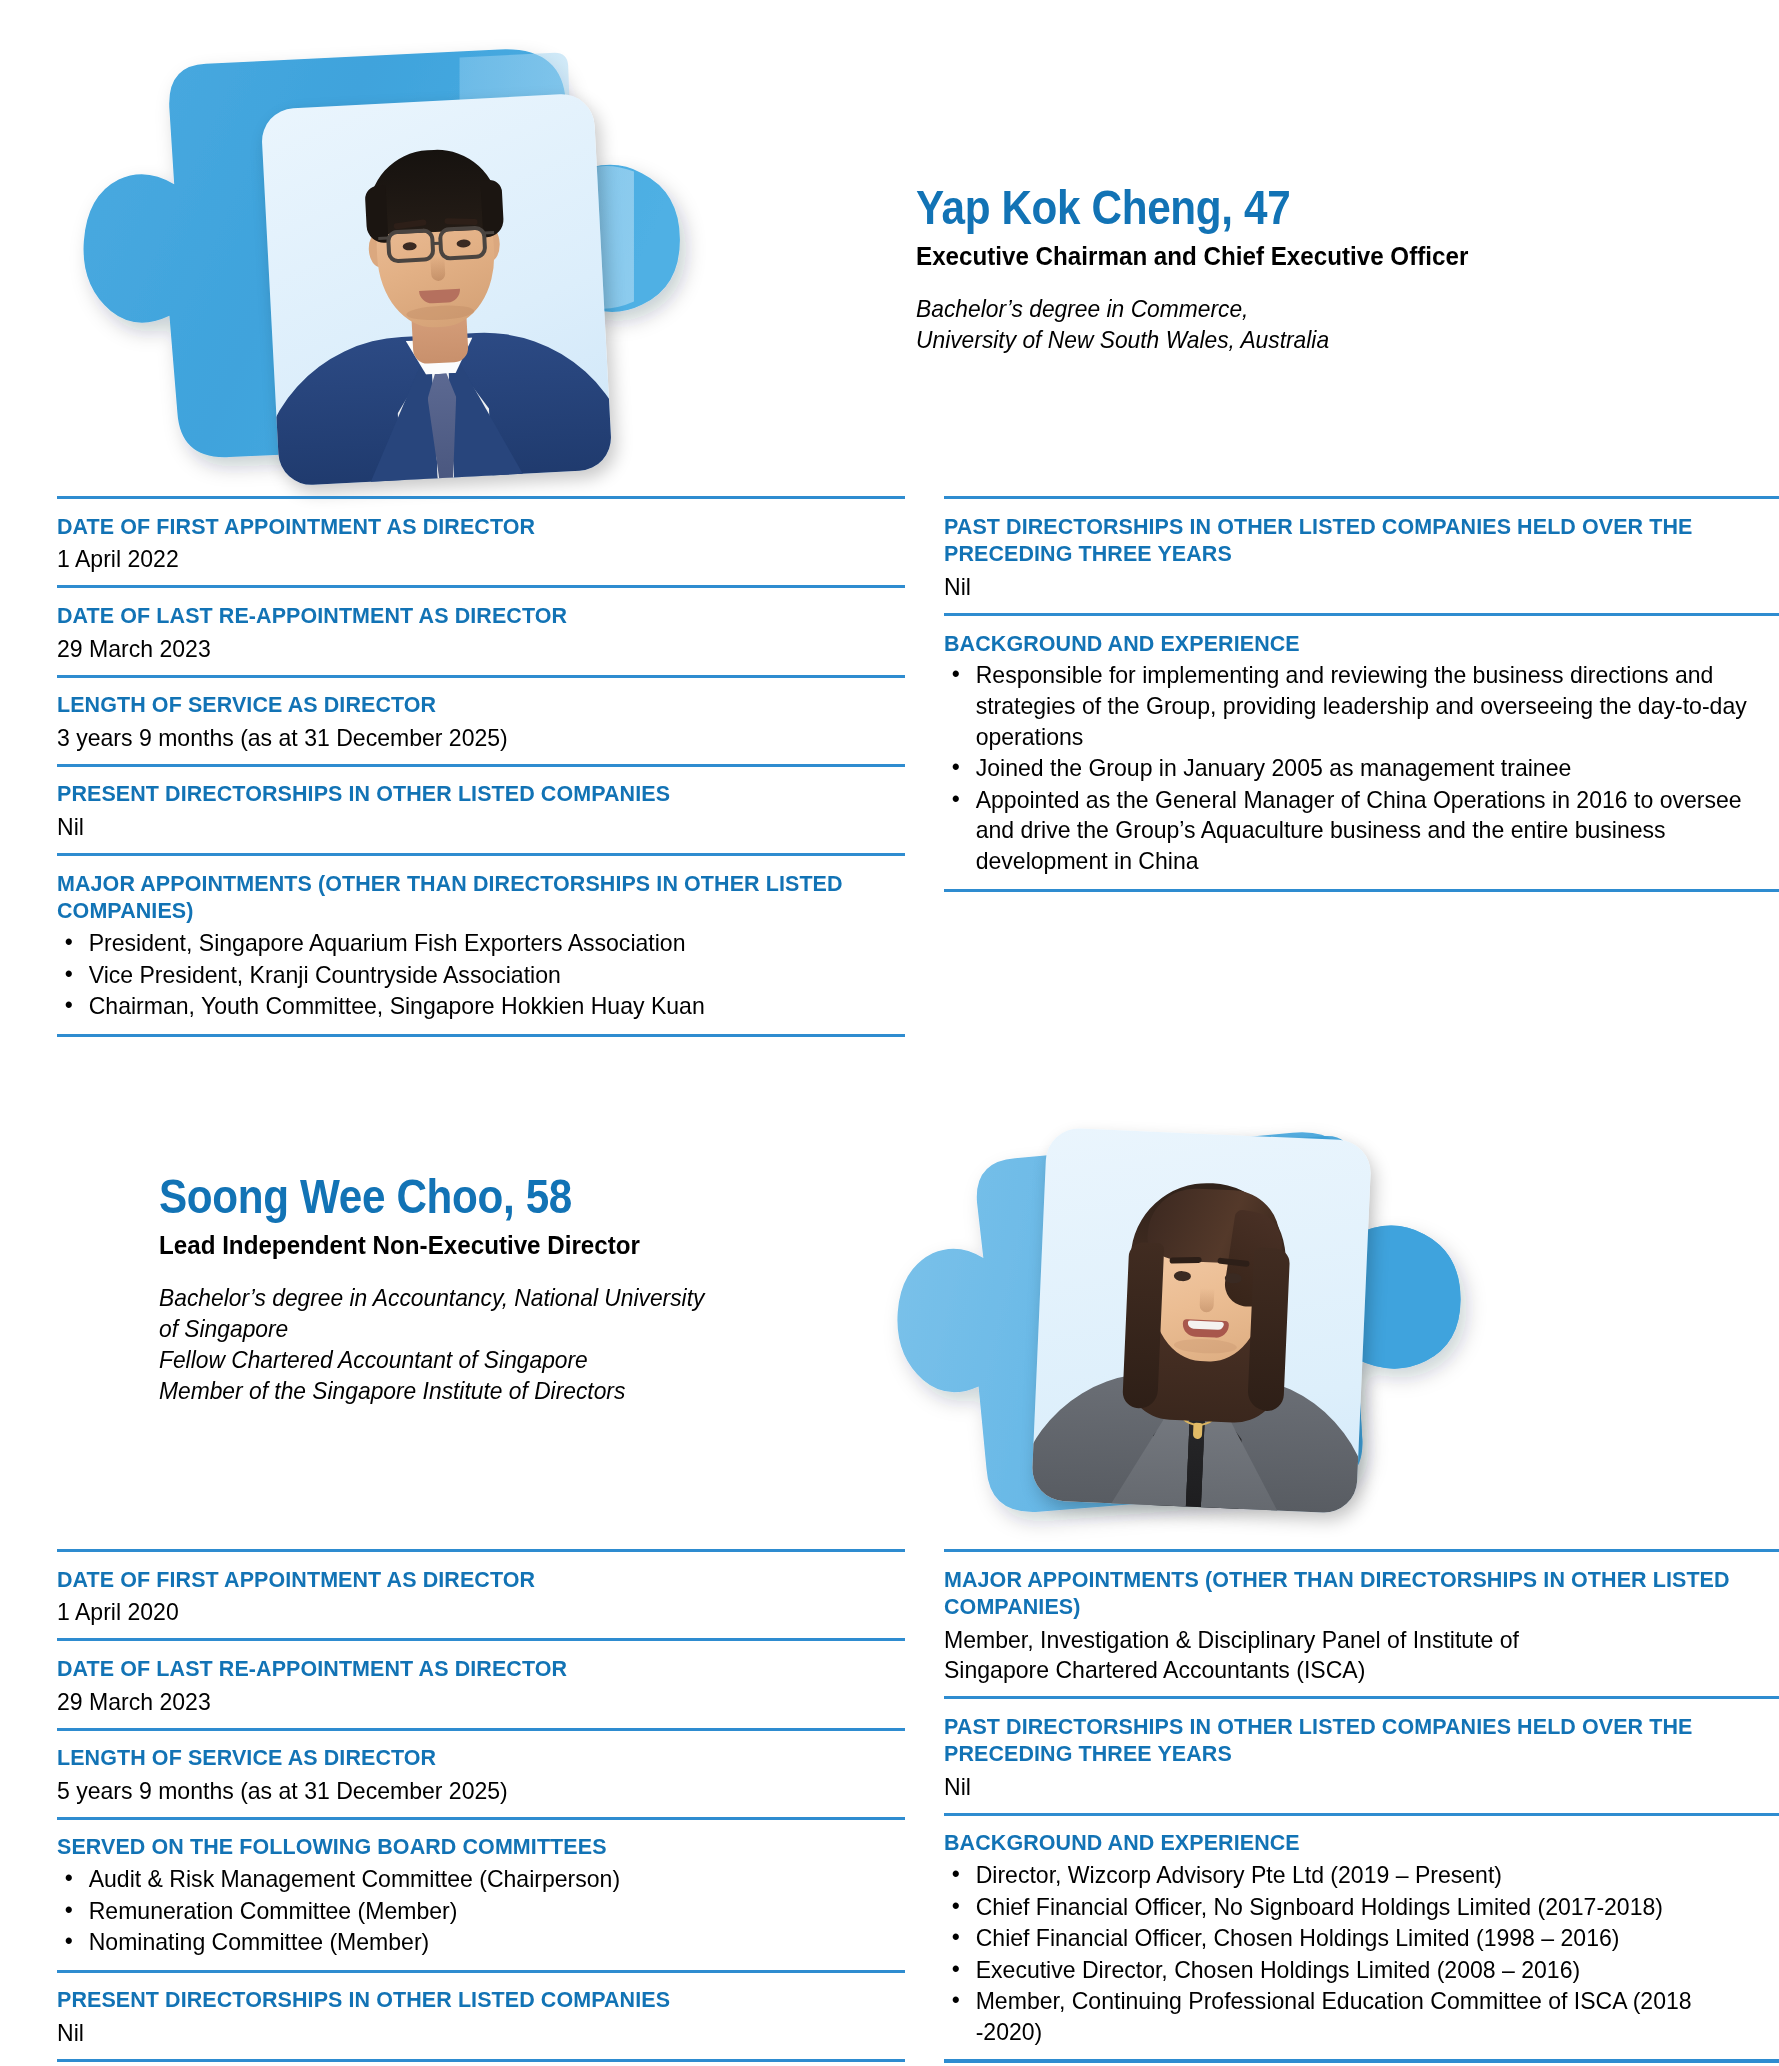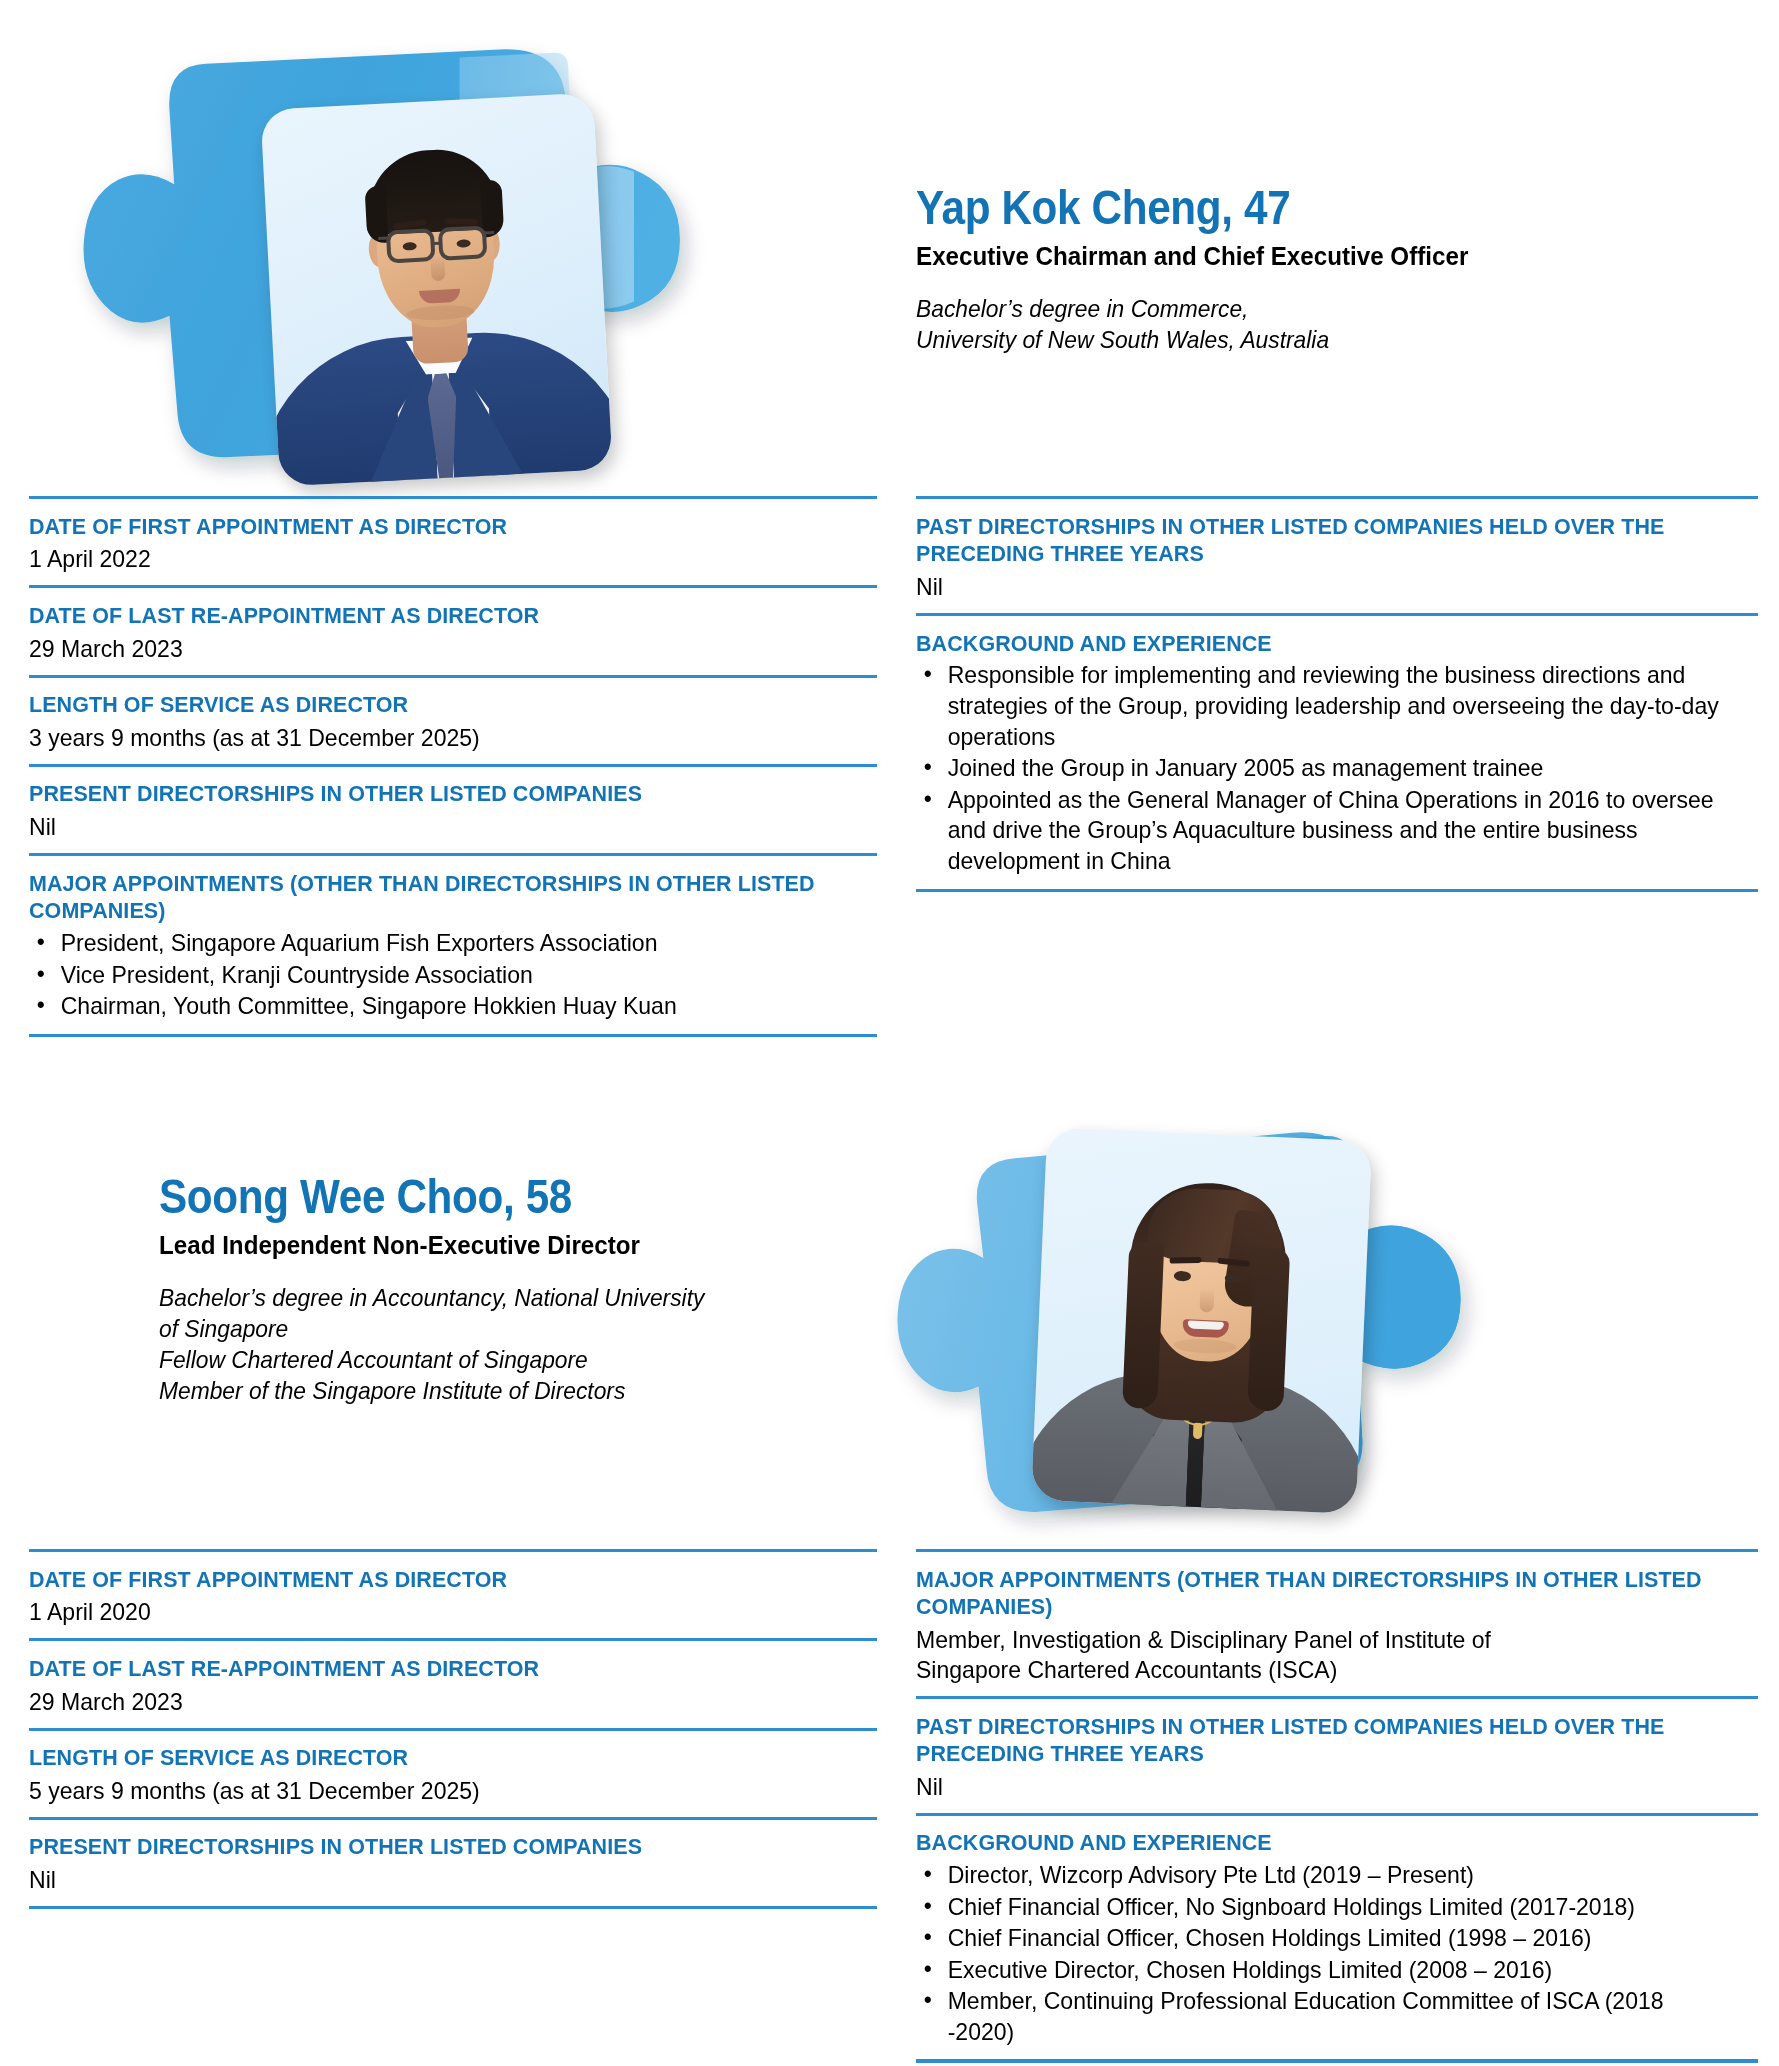--- a/index.html
+++ b/index.html
@@ -45,21 +45,21 @@
     font-style: italic;
     font-size: 24px;
     line-height: 1.3;
     margin-top: 22px;
     transform: scaleX(0.95);
     transform-origin: left top;
   }
   .qualifications div { white-space: nowrap; }
 
   
-  .col { position: absolute; }
+  .col { position: absolute; margin-left: 28px; }
 
   .block { padding-top: 0; }
 
   .rule {
     height: 3.2px;
     background: #2E8CD0;
     width: 100%;
   }
 
   .sec-title {
@@ -476,20 +476,29 @@
   </div>
 
   <div class="block">
     <div class="rule"></div>
     <div class="sec-title">LENGTH OF SERVICE AS DIRECTOR</div>
     <div class="sec-value">
       <div>5 years 9 months (as at 31 December 2025)</div>
     </div>
   </div>
 
+  <div class="block">
+    <div class="rule"></div>
+    <div class="sec-title">SERVED ON THE FOLLOWING BOARD COMMITTEES</div>
+    <ul class="sec-list">
+      <li>Audit &amp; Risk Management Committee (Chairperson)</li>
+      <li>Remuneration Committee (Member)</li>
+      <li>Nominating Committee (Member)</li>
+    </ul>
+  </div>
 
   <div class="block">
     <div class="rule"></div>
     <div class="sec-title">PRESENT DIRECTORSHIPS IN OTHER LISTED COMPANIES</div>
     <div class="sec-value">
       <div>Nil</div>
     </div>
     <div class="rule"></div>
   </div>
 </div>

